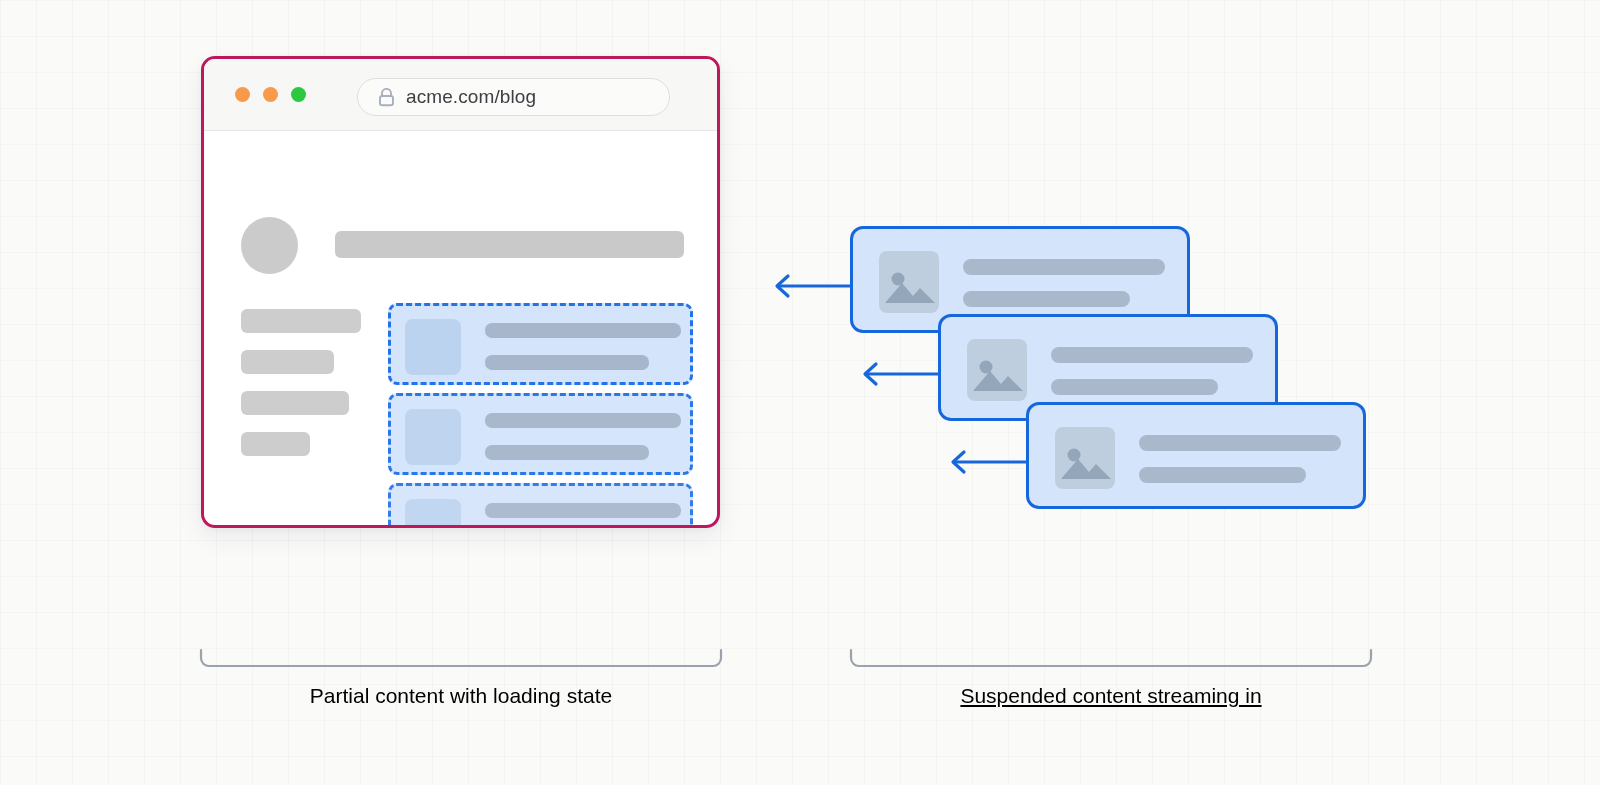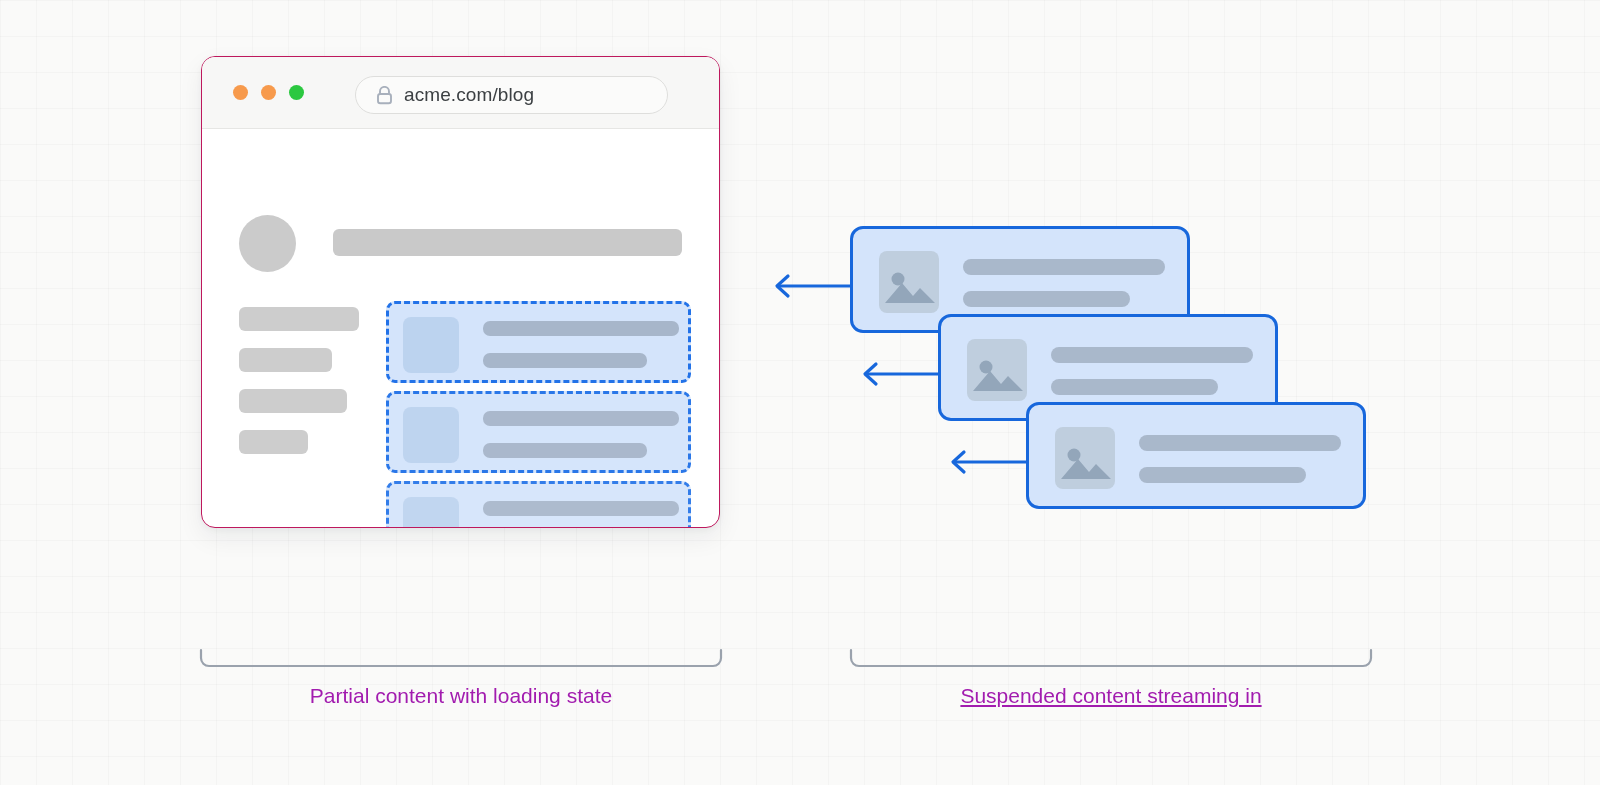--- a/index.html
+++ b/index.html
@@ -29,21 +29,21 @@
   }
 
   #stage { position: absolute; inset: 0; }
 
   
   #browser-window {
     position: absolute;
     left: 201px;  top: 56px;
     width: 519px; height: 472px;
     background: #FFFFFF;
-    border: 1px solid #be185d;
+    border: 3px solid #be185d;
     border-radius: 14px;
     box-shadow: 0 10px 26px rgba(15,23,42,0.065), 0 2px 6px rgba(15,23,42,0.04);
     overflow: hidden;
   }
 
   #browser-chrome {
     position: absolute;
     left: 0; top: 0; right: 0;
     height: 72px;
     background: #F7F7F6;
@@ -139,21 +139,21 @@
   .stream-line.s2 { top: 62px; width: 167px; }
 
   
   .arrow-svg { position: absolute; overflow: visible; }
 
   
   .bracket-svg { position: absolute; overflow: visible; }
   .caption {
     position: absolute;
     font-size: 21px;
-    color: #a21caf;
+    color: #000000;
     text-align: center;
     white-space: nowrap;
   }
 </style>
 </head>
 <body>
 
 <div id="grid-bg"></div>
 
 <div id="stage">

